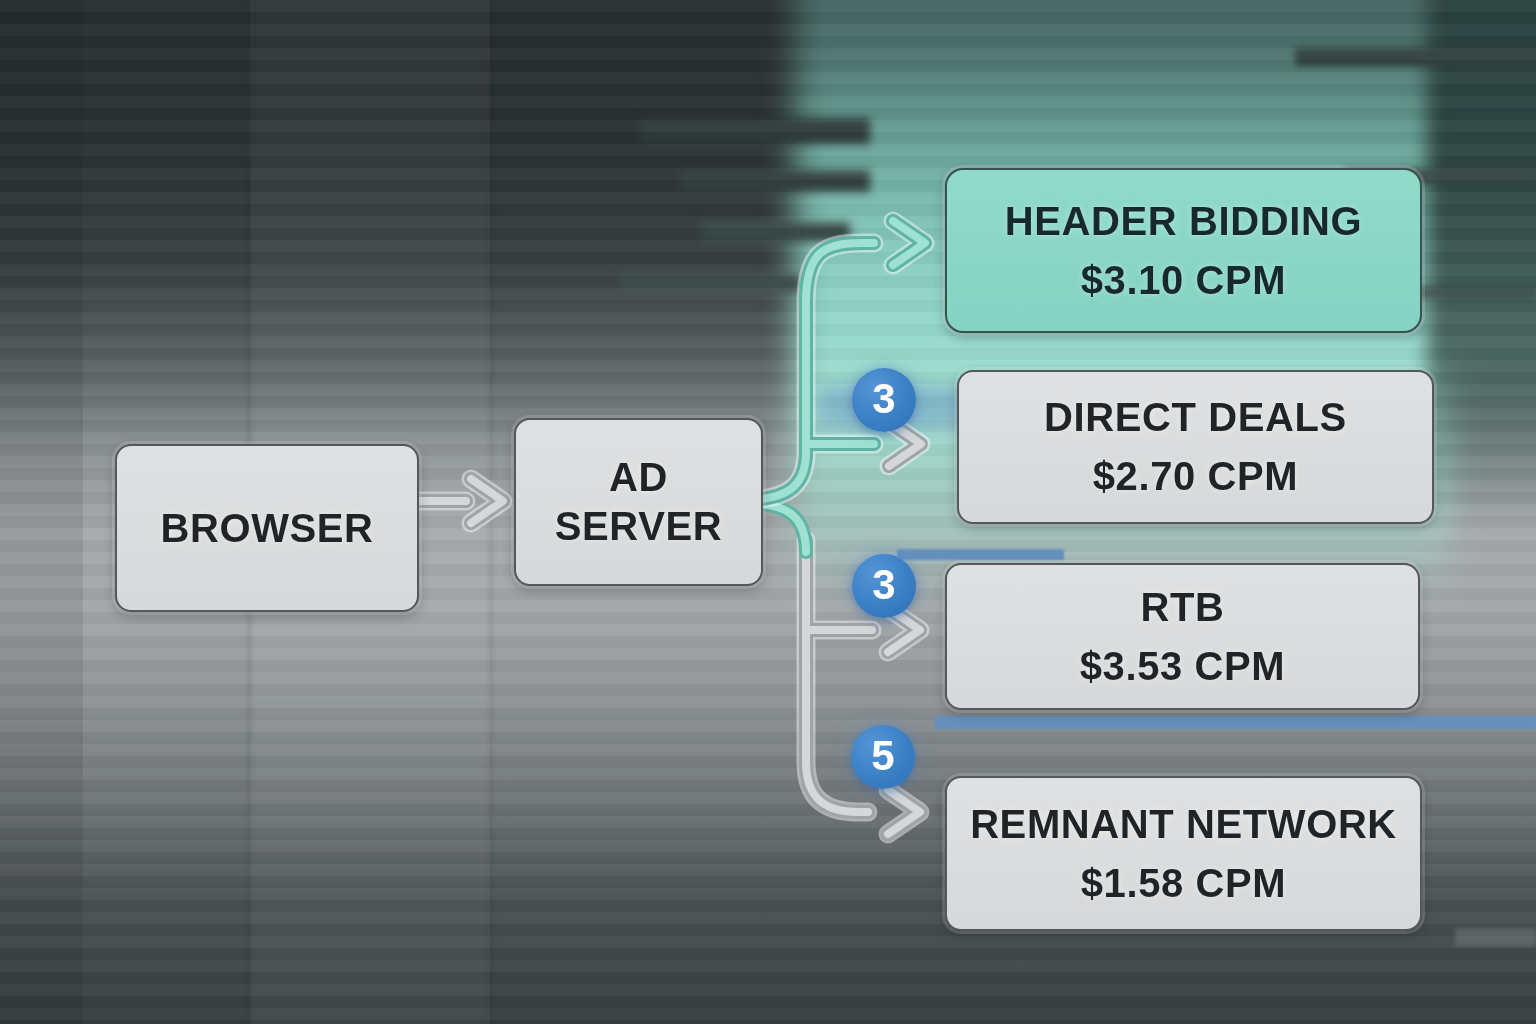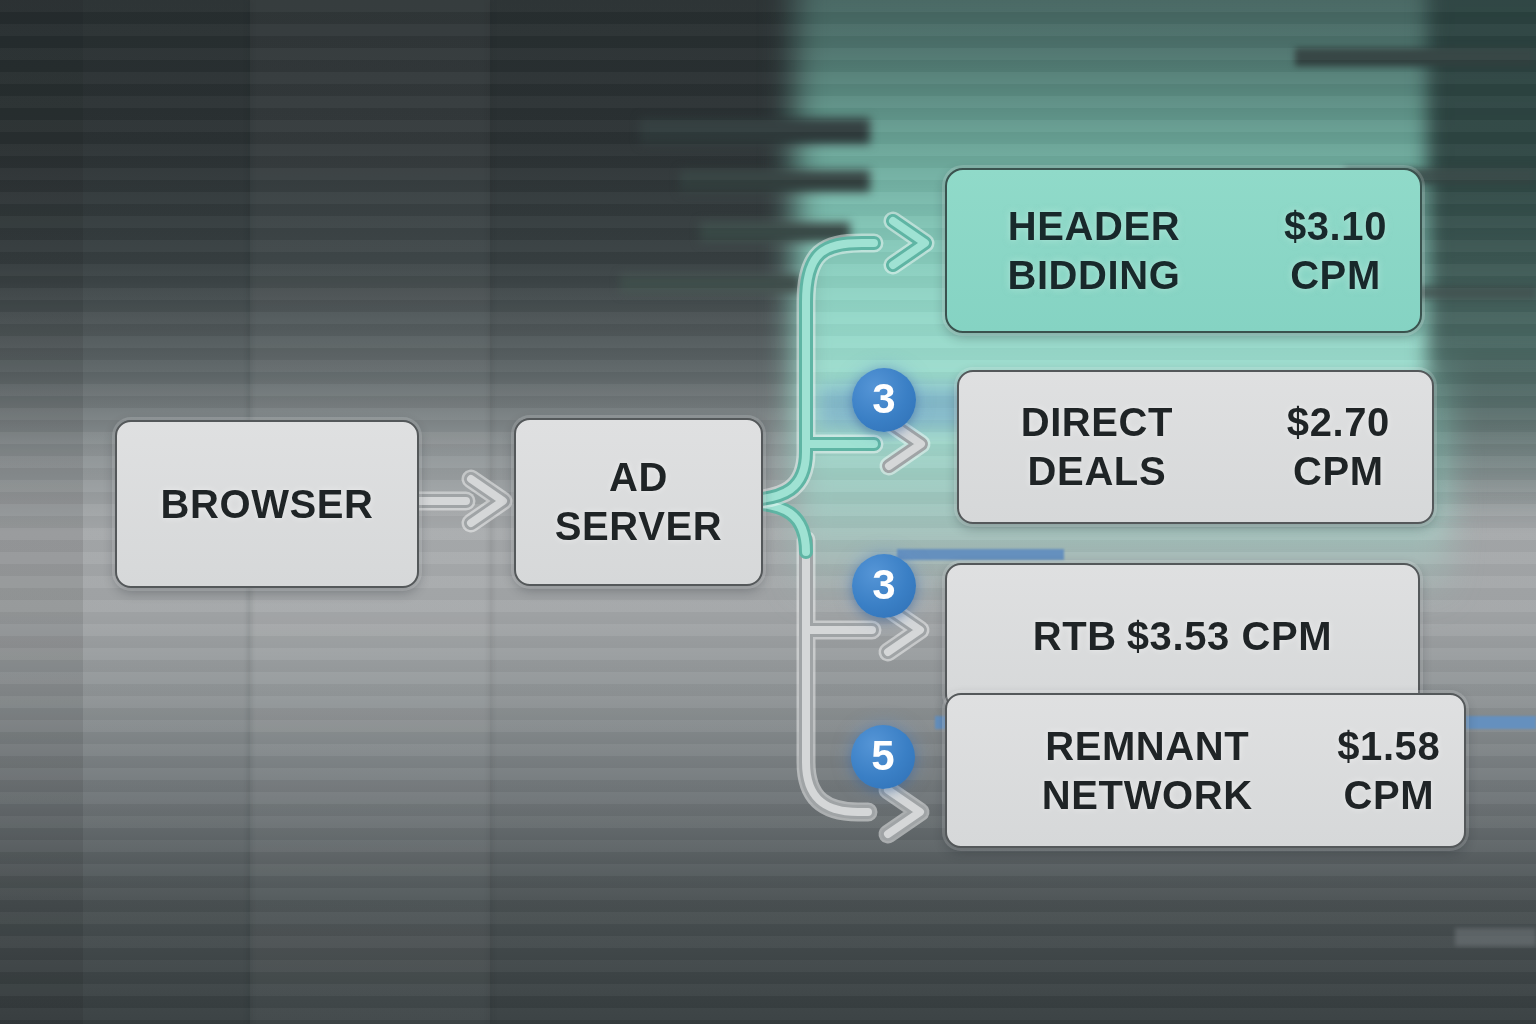--- a/index.html
+++ b/index.html
@@ -57,21 +57,21 @@
   .connectors path { fill:none; stroke-linecap:round; stroke-linejoin:round; }
   .lc   { stroke:rgba(255,255,255,.45); stroke-width:19px; }
   .le-t { stroke:var(--c-teal_edge,#5fb5a4); stroke-width:14px; }
   .lf-t { stroke:var(--c-teal_line,#9fe2d3); stroke-width:8px; }
   .le-g { stroke:var(--c-gray_edge,#a0a4a6); stroke-width:14px; }
   .lf-g { stroke:var(--c-gray_line,#d5d7d8); stroke-width:8px; }
 
   
   .node {
     position:absolute; z-index:3;
-    display:flex; flex-direction:row; align-items:center; justify-content:center;
+    display:flex; flex-direction:column; align-items:center; justify-content:center;
     gap:10px; text-align:center;
     border-radius:16px;
     font-weight:700; letter-spacing:.6px;
     box-shadow:0 0 0 3px rgba(255,255,255,.16), 0 4px 12px rgba(25,32,36,.32);
   }
   .node .label, .node .value {
     font-size:40px; line-height:1.22; color:var(--c-text_dark,#1f2426);
     text-shadow:0 0 1px rgba(255,255,255,.55), 0 0 7px rgba(255,255,255,.45);
   }
   .node-gray {
@@ -80,27 +80,27 @@
   }
   .node-mint {
     background:linear-gradient(180deg,#90dac9,#85d3c3);
     border:2px solid var(--c-highlight_border,#3a524e);
     border-radius:18px;
   }
   .node-mint .label, .node-mint .value {
     color:#18292b;
     text-shadow:0 0 1px rgba(205,245,233,.6), 0 0 7px rgba(205,245,233,.5);
   }
-  .node-browser        { left:115px; top:420px; width:300px; height:164px;text-align:right; }
+  .node-browser        { left:115px; top:444px; width:300px; height:164px;text-align:right; }
   .node-ad-server      { left:514px; top:418px; width:245px; height:164px; }
   .node-ad-server .label { max-width:175px; }
   .node-header-bidding { left:945px; top:168px; width:473px; height:161px; }
   .node-direct-deals   { left:945px; top:370px; width:473px; height:150px;margin-left:12px; }
   .node-rtb            { left:945px; top:563px; width:471px; height:143px; }
-  .node-remnant        { left:945px; top:693px; width:473px; height:151px;padding-left:44px; }
+  .node-remnant        { left:945px; top:776px; width:473px; height:151px; }
 
   
   .badge {
     position:absolute; z-index:4; width:64px; height:64px; border-radius:50%;
     display:flex; align-items:center; justify-content:center;
     background:radial-gradient(circle at 35% 30%, #5595d6 0%, var(--c-badge_fill,#3a7fc5) 55%, #2e6fb4 100%);
     box-shadow:0 0 18px rgba(100,150,210,.55), 0 3px 8px rgba(30,60,100,.35);
     color:#fff; font-size:42px; font-weight:700;
   }
   .badge span { transform:translateY(-1px); }

